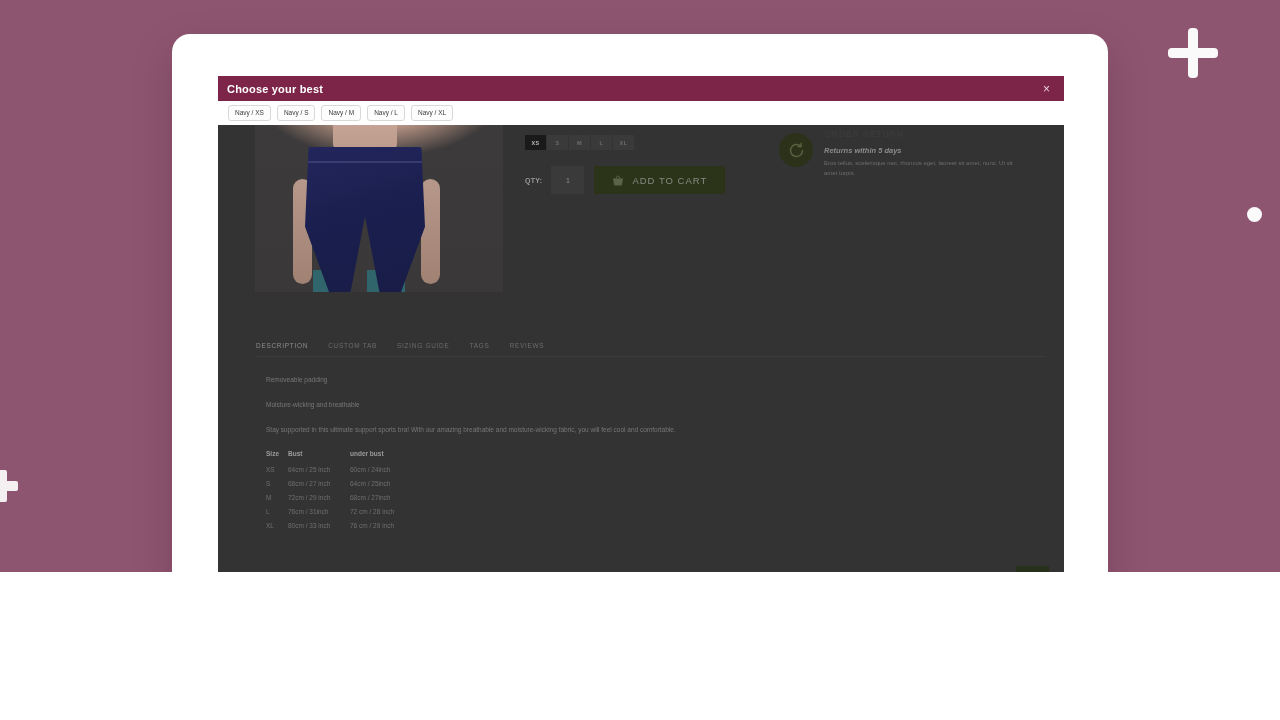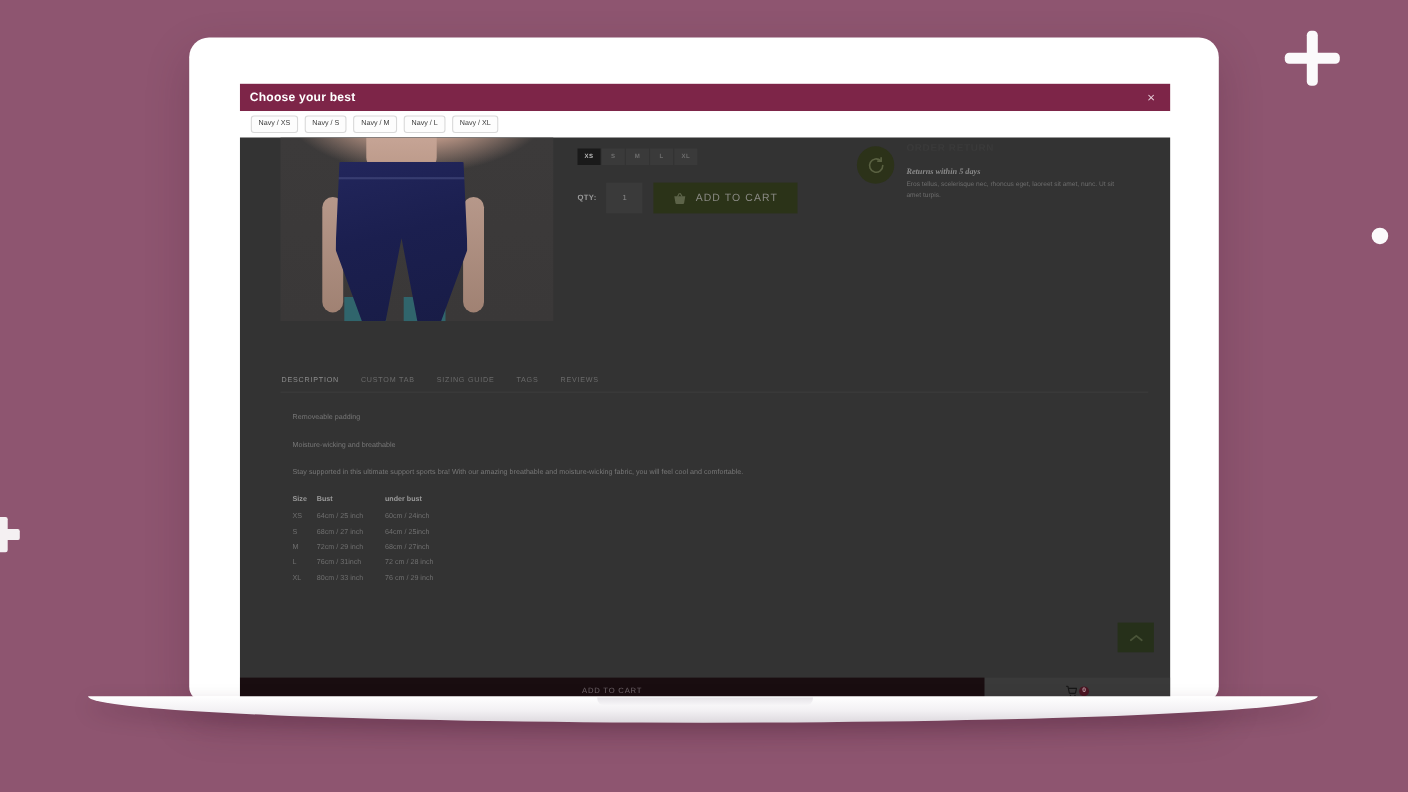--- a/index.html
+++ b/index.html
@@ -6,21 +6,21 @@
   * { box-sizing: border-box; margin: 0; padding: 0; }
   html, body {
     width: 1280px; height: 720px;
     overflow: hidden;
     font-family: "Liberation Sans", sans-serif;
   }
 
   
   .scene {
     position: relative;
-    width: 1280px; height: 720px;
+    width: 1280px; height: 572px;
     background: #8e5570;
     overflow: hidden;
   }
 
   
   .deco-plus {
     position: absolute;
     pointer-events: none;
   }
   .deco-plus::before, .deco-plus::after {
@@ -259,26 +259,26 @@
   .returns-text { padding-top: 0; }
   .returns-eyebrow {
     font-size: 9px; font-weight: bold;
     letter-spacing: .6px;
     color: #3a3a3a;
     line-height: 9px;
     height: 7px;
     overflow: hidden;
   }
   .returns-title {
-    font-family: Liberation Serif, serif;
+    font-family: Liberation Sans, sans-serif;
     font-style: italic;
     font-weight: bold;
     font-size: 7.5px;
     color: #8b8b8b;
-    margin-top: 14px;
+    margin-top: 9px;
   }
   .returns-body {
     font-size: 6px;
     color: #6d6d6d;
     line-height: 10px;
     margin-top: 3px;
     max-width: 195px;
   }
 
   

